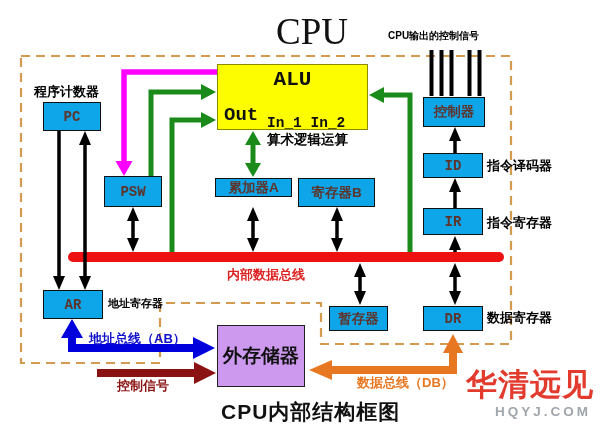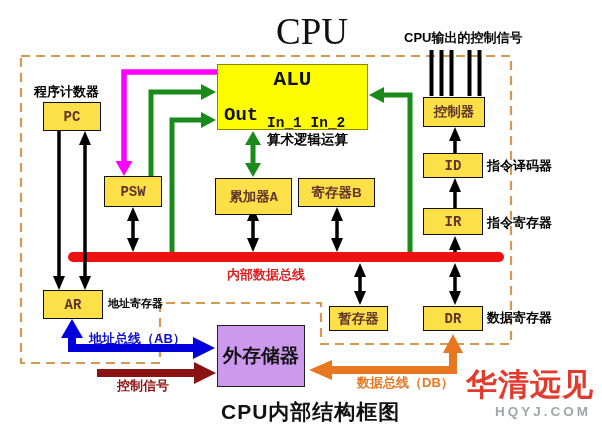--- a/index.html
+++ b/index.html
@@ -1,19 +1,19 @@
 <!DOCTYPE html>
 <html><head>
 <meta charset="utf-8">
 <style>
   html,body{margin:0;padding:0;background:#fff;}
   #stage{position:relative;width:602px;height:430px;background:#ffffff;overflow:hidden;
          font-family:"Liberation Sans",sans-serif;}
   #diagram-svg{position:absolute;left:0;top:0;}
-  .box{position:absolute;box-sizing:border-box;background:#fde047;border:1.6px solid #111;
+  .box{position:absolute;box-sizing:border-box;background:#0ea5e9;border:1.6px solid #111;
        display:flex;align-items:center;justify-content:center;
        font-family:"Liberation Mono",monospace;font-weight:bold;color:#5e342b;font-size:14px;}
   .box.cn{font-family:"Liberation Sans",sans-serif;font-size:13.5px;}
   .box.yellow{background:#fdfd00;border:1.6px solid #8a8a00;color:#111;}
   .box.purple{background:#cc99ee;border:1.6px solid #222;color:#111;
        font-family:"Liberation Sans",sans-serif;font-size:19px;font-weight:bold;}
   .alu-title{position:absolute;left:0;right:0;top:3px;text-align:center;
        font-size:21px;font-weight:bold;color:#111;}
   .alu-out{position:absolute;left:6px;top:39px;font-size:19px;font-weight:bold;color:#111;}
   .alu-in{position:absolute;left:49px;top:50px;font-size:14.5px;font-weight:bold;color:#111;}
@@ -135,32 +135,32 @@
 
     <g>
       <path d="M453 352 L453 370 L331 370" fill="none" stroke="#e87722" stroke-width="8"></path>
       <polygon points="453,334 443,353 463,353" fill="#e87722"></polygon>
       <polygon points="309,370 332,360 332,380" fill="#e87722"></polygon>
     </g>
   </svg>
 
   <div class="cpu-title">CPU</div>
   <div class="caption">CPU内部结构框图</div>
-  <div class="lbl" style="left:404px;top:29px;font-size:13px;">CPU输出的控制信号</div>
+  <div class="lbl" style="left:388px;top:29px;font-size:10px;">CPU输出的控制信号</div>
 
   <div class="box" style="left:43px;top:102px;width:58px;height:29px;">PC</div>
   <div class="box" style="left:104px;top:176px;width:58px;height:31px;">PSW</div>
 
   <div class="box yellow" style="left:217px;top:64px;width:151px;height:66px;">
     <span class="alu-title">ALU</span>
     <span class="alu-out">Out</span>
     <span class="alu-in">In_1 In_2</span>
   </div>
 
-  <div class="box cn" style="left:215px;top:178px;width:77px;height:37px;font-family:Liberation Mono, monospace;">累加器A</div>
+  <div class="box cn" style="left:215px;top:178px;width:77px;height:19px;">累加器A</div>
   <div class="box cn" style="left:298px;top:178px;width:77px;height:29px;">寄存器B</div>
   <div class="box cn" style="left:423px;top:97px;width:62px;height:30px;">控制器</div>
   <div class="box" style="left:423px;top:153px;width:60px;height:25px;">ID</div>
   <div class="box" style="left:423px;top:208px;width:60px;height:27px;">IR</div>
   <div class="box" style="left:43px;top:290px;width:60px;height:29px;">AR</div>
   <div class="box cn" style="left:329px;top:306px;width:59px;height:25px;">暂存器</div>
   <div class="box" style="left:423px;top:306px;width:60px;height:25px;">DR</div>
   <div class="box purple" style="left:217px;top:325px;width:88px;height:62px;">外存储器</div>
 
   <div class="lbl" style="left:34px;top:83px;">程序计数器</div>

